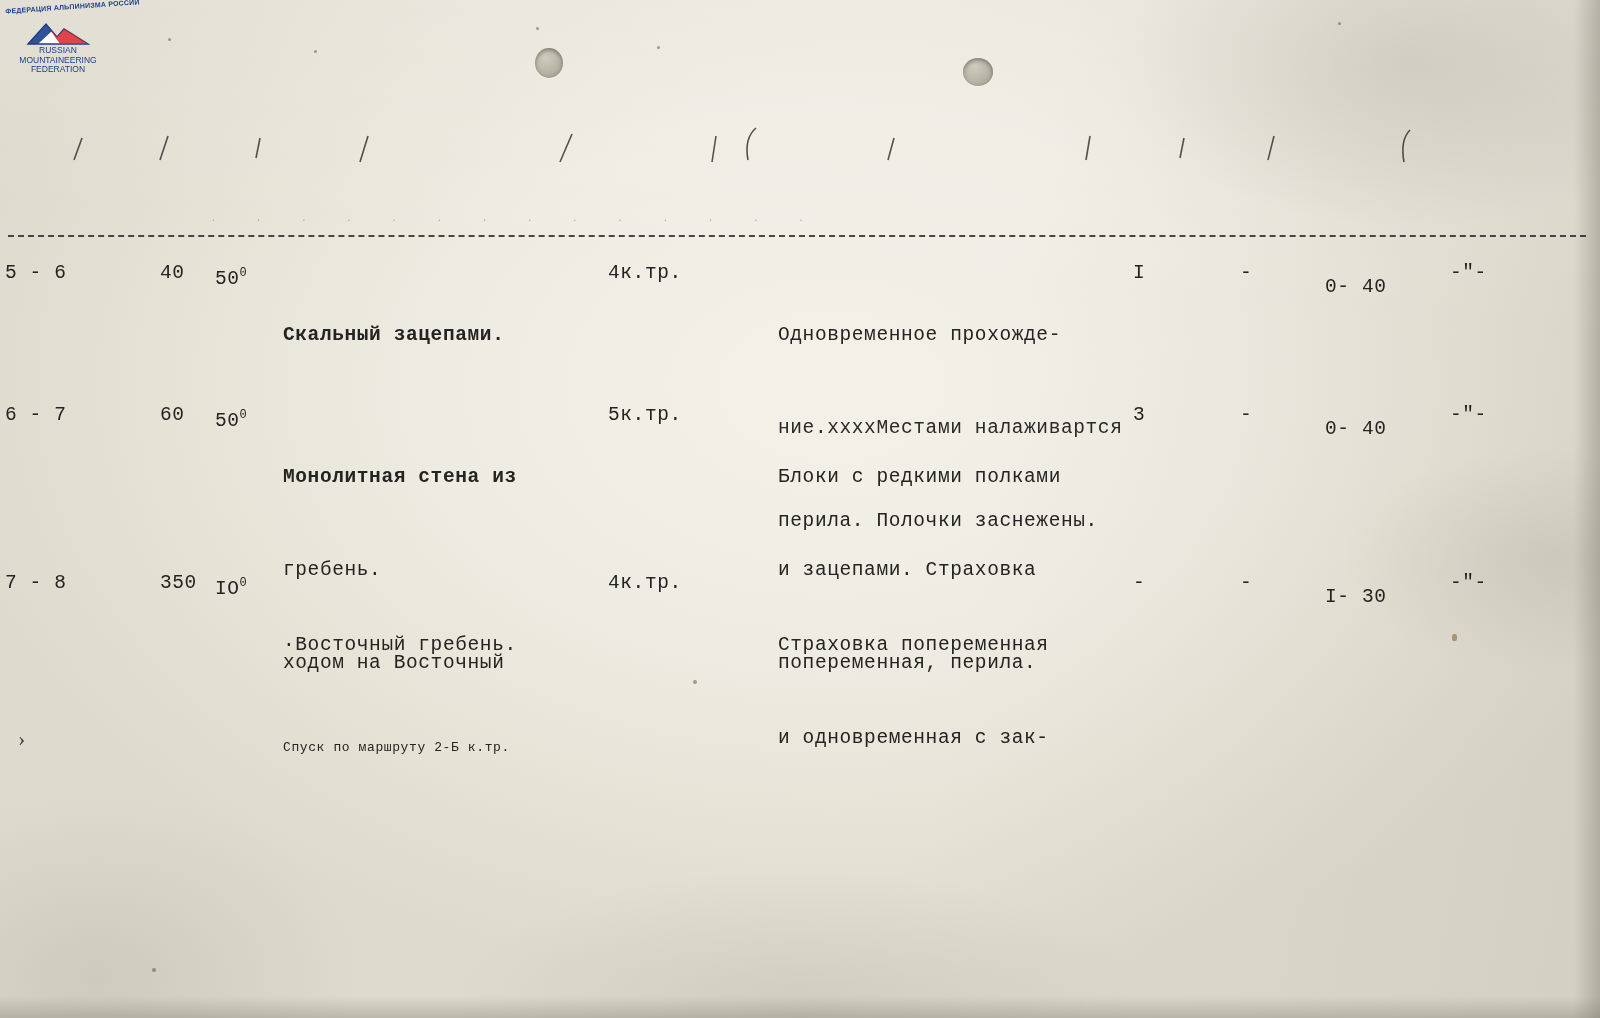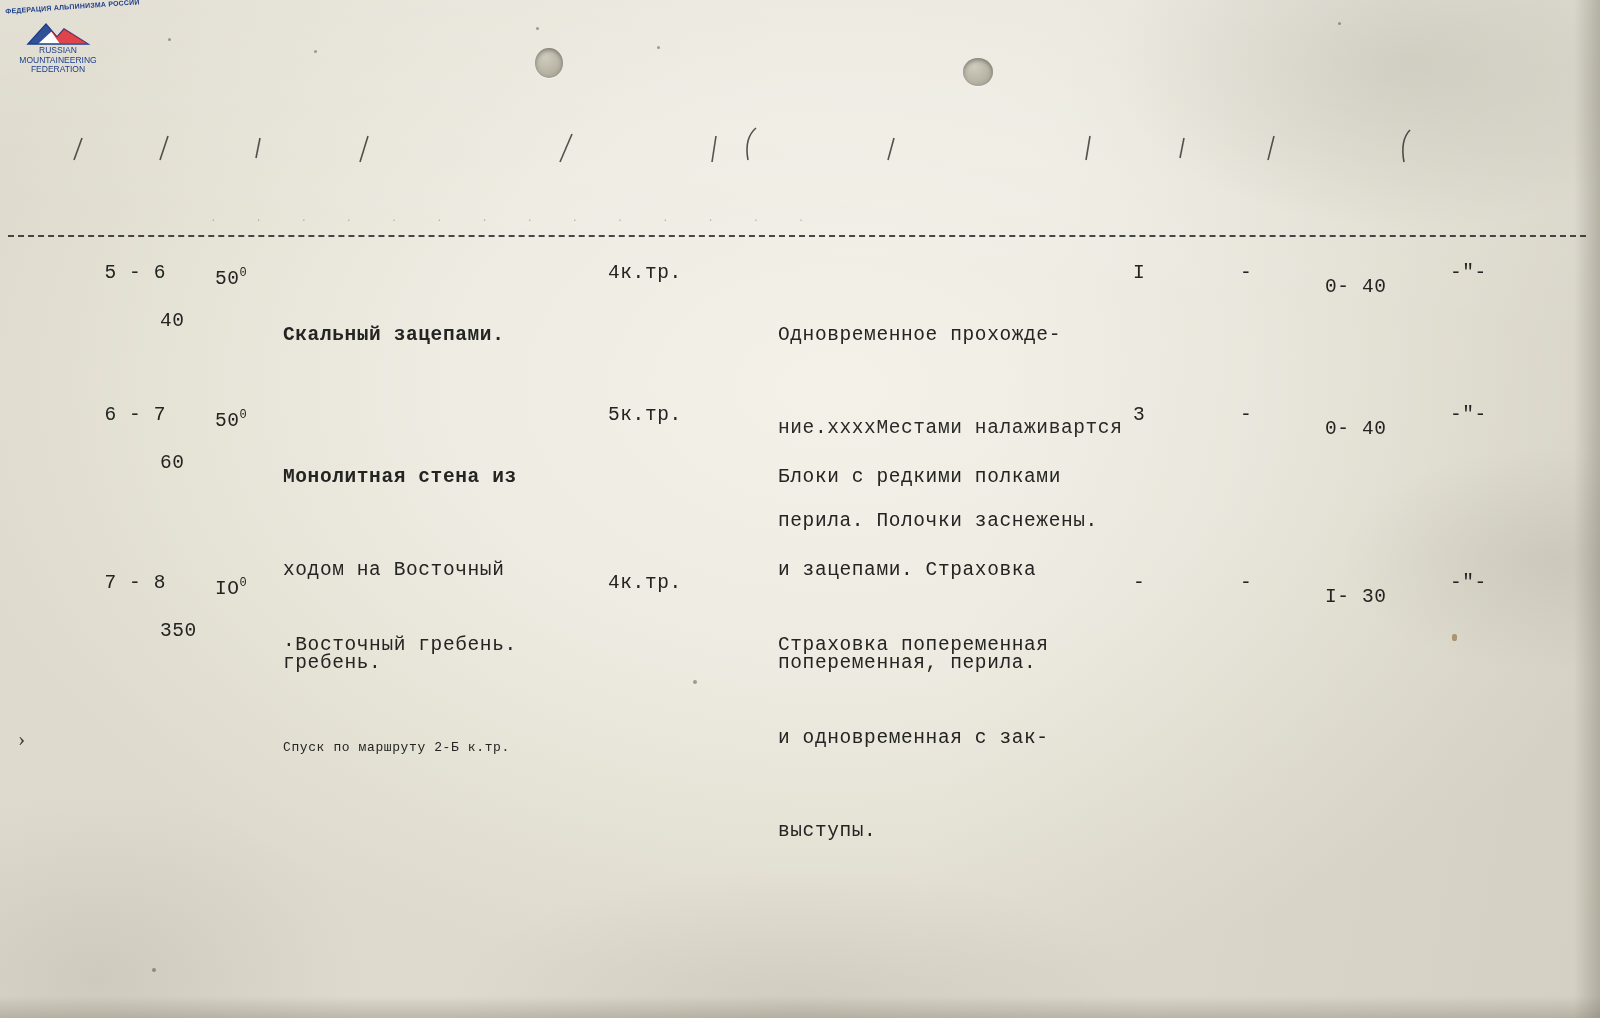--- a/index.html
+++ b/index.html
@@ -141,22 +141,22 @@
   }
   .cell {
     position: absolute;
     white-space: pre;
     font-family: "Liberation Mono", "DejaVu Sans Mono", monospace;
     font-size: 19.5px;
     line-height: 31px;
     letter-spacing: 0.6px;
     color: #242422;
   }
-  .c-seg   { left: 16px;  width: 150px; text-align: right; }
-  .c-len   { left: 160px; width: 80px; text-align: left; margin-top: 48px;}
+  .c-seg   { left: 5px;  width: 150px; }
+  .c-len   { left: 160px; width: 80px; text-align: left;}
   .c-ang   { left: 215px; width: 90px; }
   .c-desc  { left: 283px; width: 330px; }
   .c-cat   { left: 608px; width: 140px; }
   .c-tech  { left: 778px; width: 360px; }
   .c-p1    { left: 1133px; width: 60px; text-align: left; }
   .c-p2    { left: 1240px; width: 60px; }
   .c-time  { left: 1325px; width: 110px; margin-top: 14px; }
   .c-note  { left: 1450px; width: 90px; }
 
   .bold { font-weight: bold; }
@@ -262,22 +262,22 @@
     <div class="cell c-time">0- 40</div>
     <div class="cell c-note">-"-</div>
   </div>
 
   <div class="row" style="top:400px;">
     <div class="cell c-seg">6 - 7</div>
     <div class="cell c-len">60</div>
     <div class="cell c-ang"><span>50</span><span class="sup">0</span></div>
     <div class="cell c-desc">
       <div class="bold">Монолитная стена из</div>
+      <div>гребень.</div>
       <div>ходом на Восточный</div>
-      <div>гребень.</div>
     </div>
     <div class="cell c-cat">5к.тр.</div>
     <div class="cell c-tech">
       <div>Блоки с редкими полками</div>
       <div>и зацепами. Страховка</div>
       <div>попеременная, перила.</div>
     </div>
     <div class="cell c-p1">3</div>
     <div class="cell c-p2">-</div>
     <div class="cell c-time">0- 40</div>
@@ -288,21 +288,20 @@
     <div class="cell c-seg">7 - 8</div>
     <div class="cell c-len">350</div>
     <div class="cell c-ang"><span>IO</span><span class="sup">0</span></div>
     <div class="cell c-desc">
       <div>·Восточный гребень.</div>
     </div>
     <div class="cell c-cat">4к.тр.</div>
     <div class="cell c-tech">
       <div>Страховка попеременная</div>
       <div>и одновременная с зак-</div>
-      <div>выступы.</div>
     </div>
     <div class="cell c-p1">-</div>
     <div class="cell c-p2">-</div>
     <div class="cell c-time">I- 30</div>
     <div class="cell c-note">-"-</div>
   </div>
 
   <div class="descent">Спуск по маршруту 2-Б к.тр.</div>
 
   <div class="tick" style="left:18px;top:726px;">›</div>

